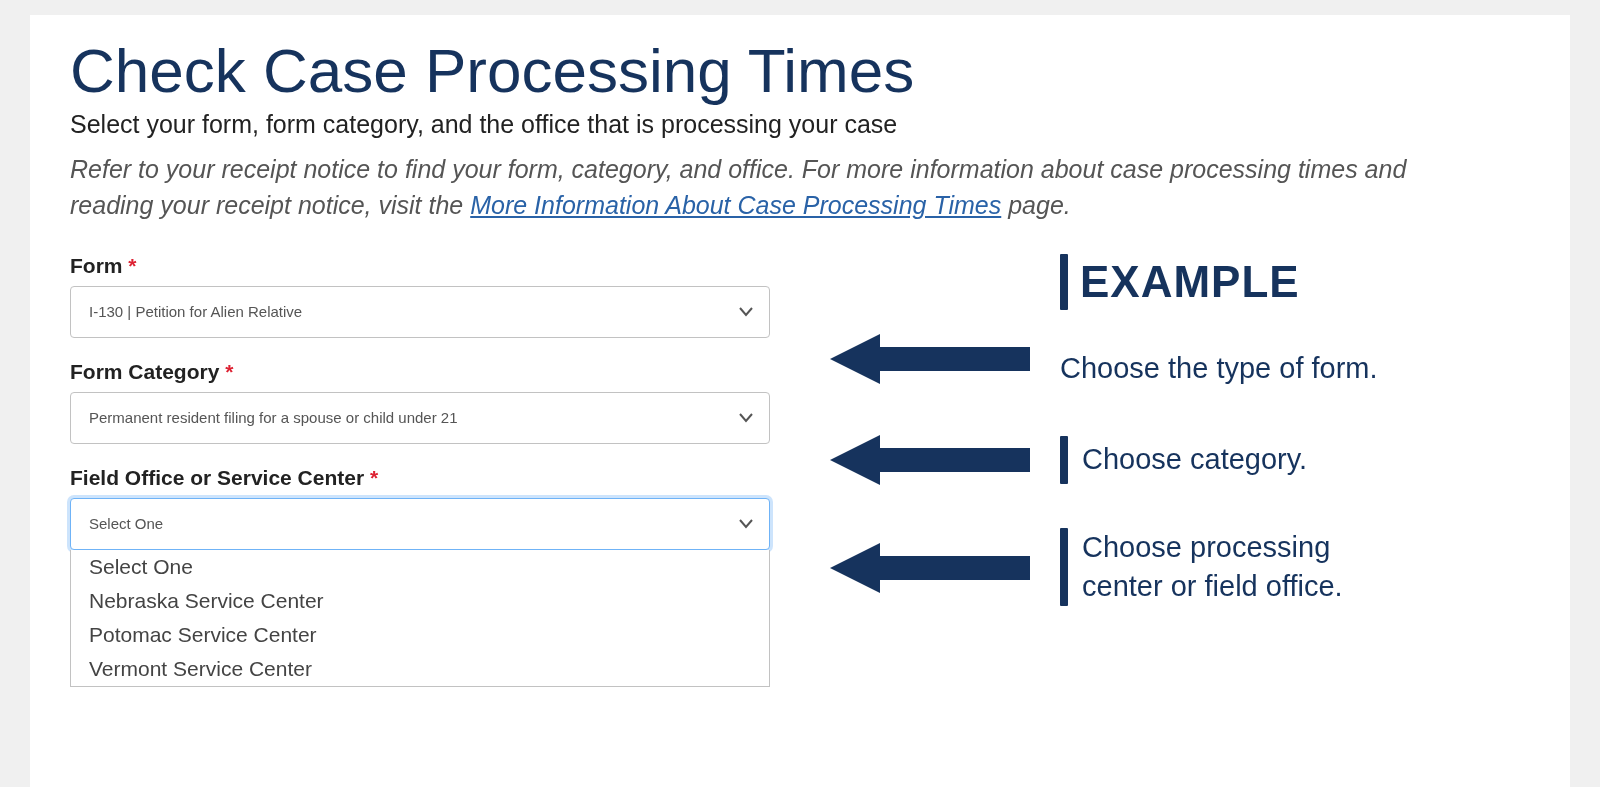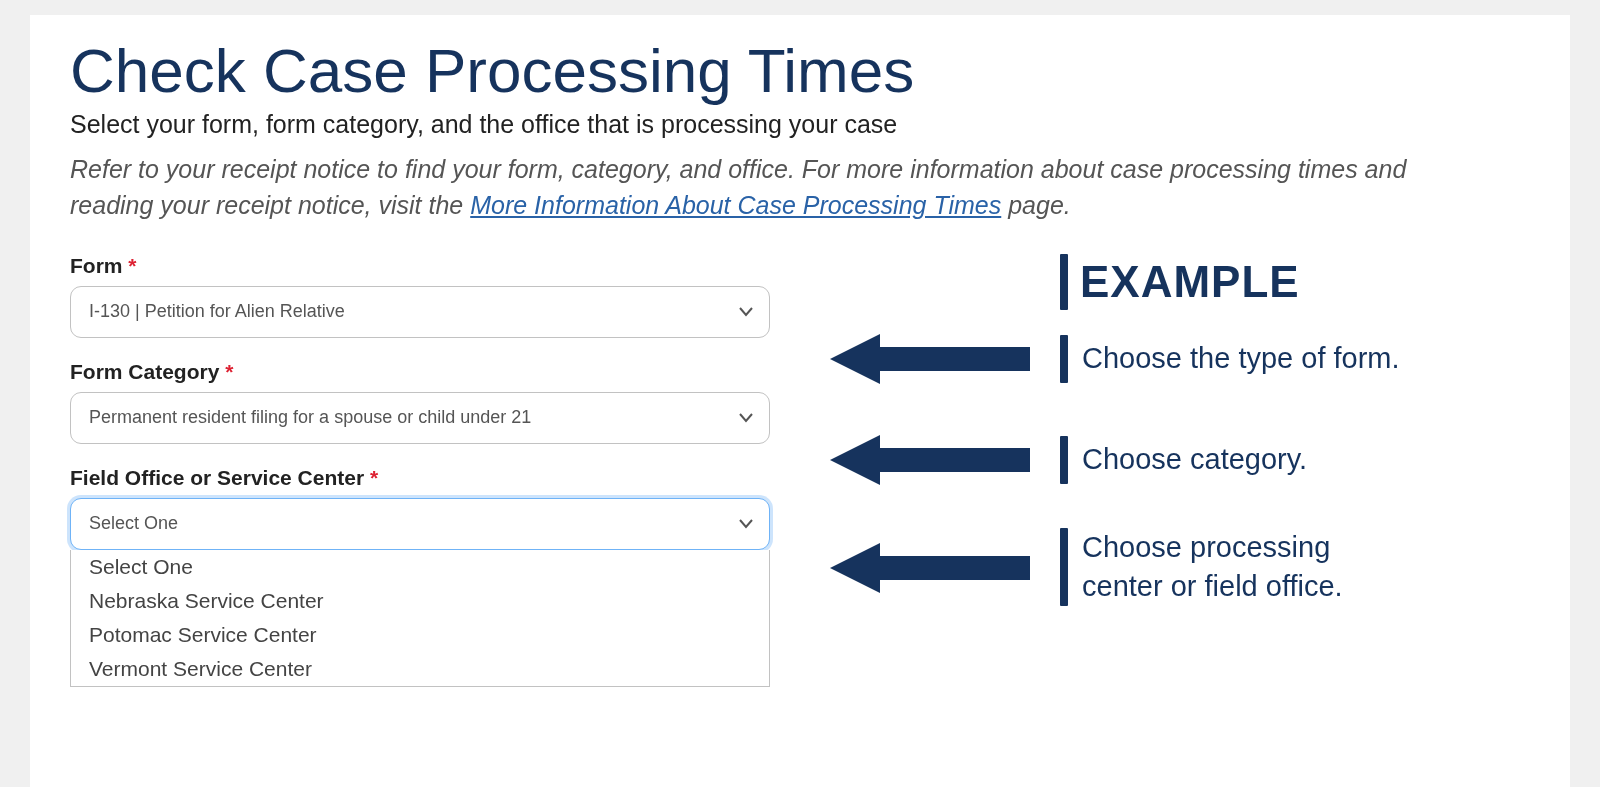--- a/index.html
+++ b/index.html
@@ -60,24 +60,24 @@
       font-size: 21px;
       font-weight: 700;
       color: #222;
       margin-bottom: 8px;
     }
     .required-star { color: #d23; }
     .select-box {
       width: 100%;
       height: 52px;
       border: 1px solid #c2c2c2;
-      border-radius: 11px;
+      border-radius: 4px;
       background: #fff;
       padding: 0 40px 0 18px;
-      font-size: 18px;
+      font-size: 15px;
       color: #555;
       position: relative;
       display: flex;
       align-items: center;
       cursor: pointer;
     }
     .select-box.focused {
       border-color: #6fb3f7;
       box-shadow: 0 0 0 3px rgba(111,179,247,0.35);
     }
@@ -233,21 +233,21 @@
         <div class="vbar"></div>
         <div class="label">EXAMPLE</div>
       </div>
 
       <div class="anno-row" style="height:82px;">
         <div class="arrow-wrap">
           <svg width="210" height="60" viewBox="0 0 210 60">
             <polygon points="0,30 50,5 50,18 200,18 200,42 50,42 50,55" fill="#16335d"></polygon>
           </svg>
         </div>
-        <div class="anno-text-wrap" style="height:48px;">
+        <div class="anno-text-wrap" style="height:48px;flex-direction:column;">
           <div class="vbar-sm"></div>
           <div class="anno-text">Choose the type of form.</div>
         </div>
       </div>
 
       <div class="anno-row" style="height:92px; margin-top:14px;">
         <div class="arrow-wrap">
           <svg width="210" height="60" viewBox="0 0 210 60">
             <polygon points="0,30 50,5 50,18 200,18 200,42 50,42 50,55" fill="#16335d"></polygon>
           </svg>

